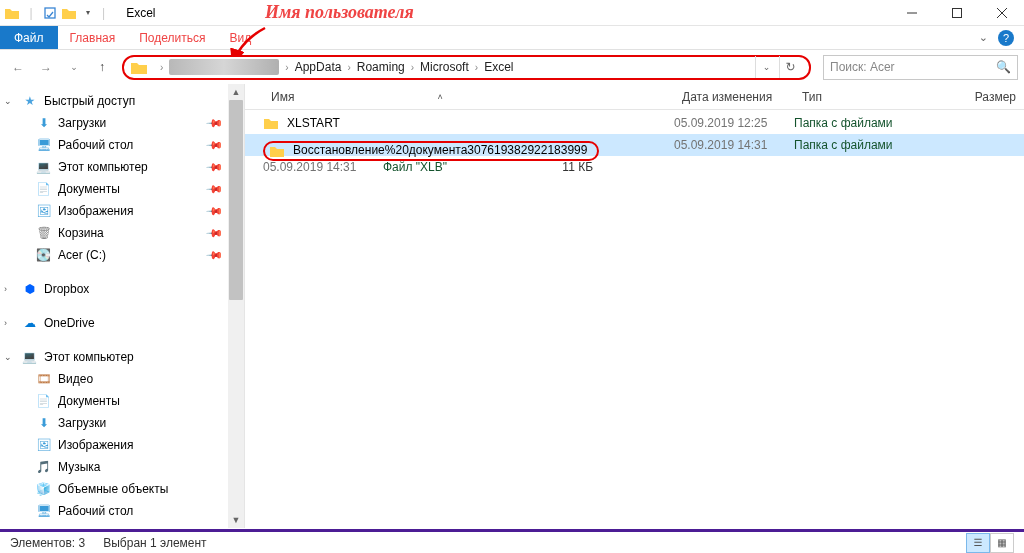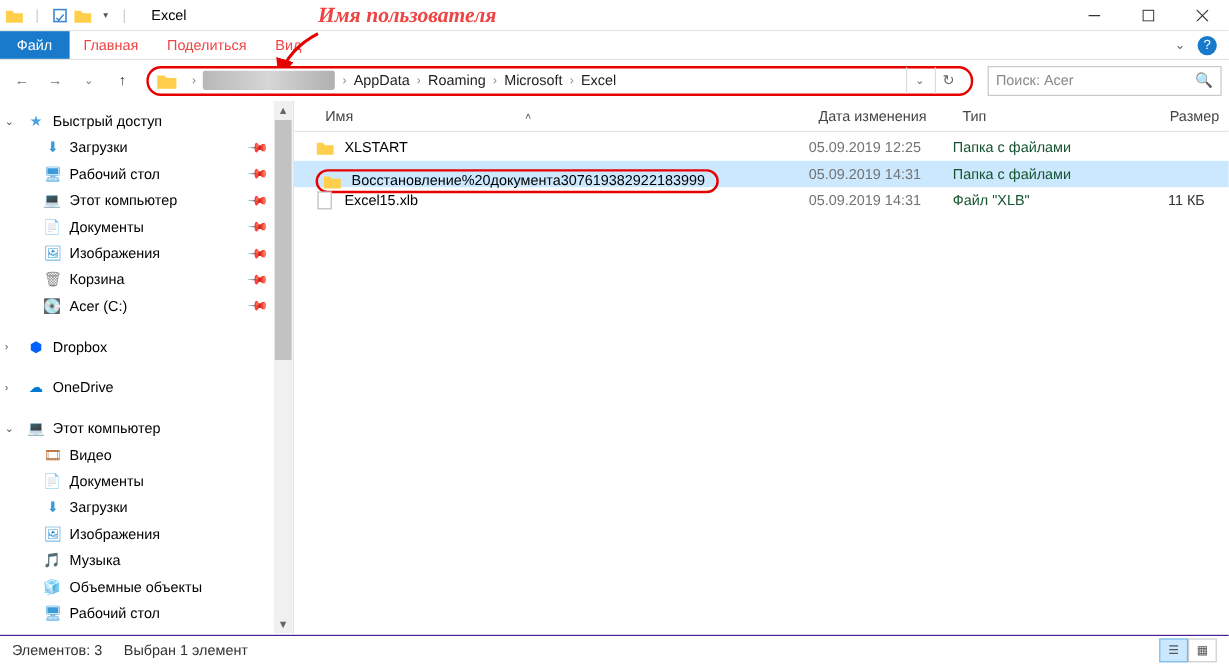--- a/index.html
+++ b/index.html
@@ -55,21 +55,21 @@
 .filelist { flex:1; padding-top:2px;}
 .row { display: flex; align-items: center; height: 22px; padding-left: 18px; }
 .row .ico { width:16px; height:16px; margin-right:8px; display:flex; align-items:center; justify-content:center;}
 .row.sel { background: #cce8ff; }
 .row .cell-name { flex:1; min-width:320px; display:flex; align-items:center;}
 .row .cell-date { width:120px; color:#737373;}
 .row .cell-type { width:130px; color:#14532d;}
 .row .cell-size { width:100px; text-align:right; padding-right:20px; color:#333;}
 .row .highlight-box { border: 2px solid #e60000; border-radius: 11px; padding: 0 10px 0 4px; display:flex; align-items:flex-start; height:20px;margin-top:12px;}
 
-.statusbar { height: 24px; border-top: 1px solid #4c1d95; display: flex; align-items: center; padding: 0 10px; gap: 18px; color: #333; position:absolute; bottom:0; left:0; right:0; background:#fff;}
+.statusbar { height: 24px; border-top: 3px solid #4c1d95; display: flex; align-items: center; padding: 0 10px; gap: 18px; color: #333; position:absolute; bottom:0; left:0; right:0; background:#fff;}
 .statusbar .viewbtns { margin-left:auto; display:flex; gap:0;}
 .statusbar .vbtn { width:24px; height:20px; border:1px solid #ccc; display:flex; align-items:center; justify-content:center; color:#555; font-size:10px;}
 .statusbar .vbtn.active { background:#cce8ff; border-color:#7bb8ea;}
 
 
 .annotation-label { position:absolute; top:2px; left:265px; color:#ef4444; font-style:italic; font-weight:bold; font-size:18px; font-family: "Times New Roman", serif;}
 .annotation-arrow { position:absolute; top:26px; left:230px; pointer-events:none;}
 
 
 .folder-svg { fill:#ffcf4b; }
@@ -317,28 +317,20 @@
                 </svg>
               </span>
               <span>Восстановление%20документа307619382922183999</span>
             </span>
           </div>
         <div class="cell-date">05.09.2019 14:31</div>
         <div class="cell-type">Папка с файлами</div>
         <div class="cell-size"></div>
       </div>
       <div class="row">
-        <div class="cell-name">
-            <span class="ico">
-              <svg width="14" height="16">
-                <rect x="1" y="1" width="11" height="14" fill="#fff" stroke="#bbb"></rect>
-              </svg>
-            </span>
-            <span>Excel15.xlb</span>
-          </div>
         <div class="cell-date">05.09.2019 14:31</div>
         <div class="cell-type">Файл "XLB"</div>
         <div class="cell-size">11 КБ</div>
       </div>
     </div>
   </div>
 </div>
 
 <div class="statusbar">
   <span>Элементов: 3</span>

